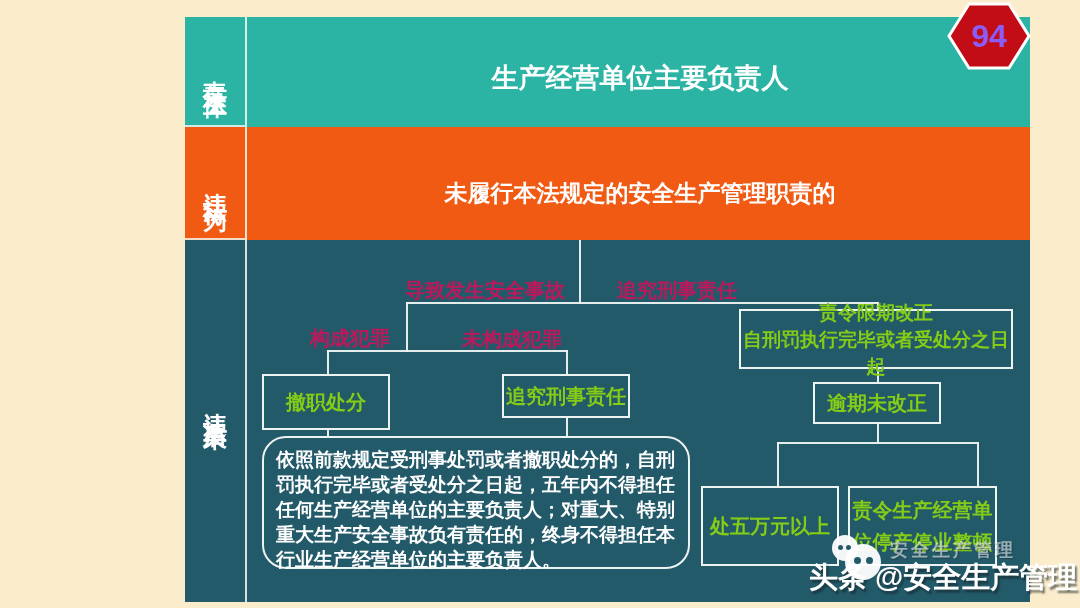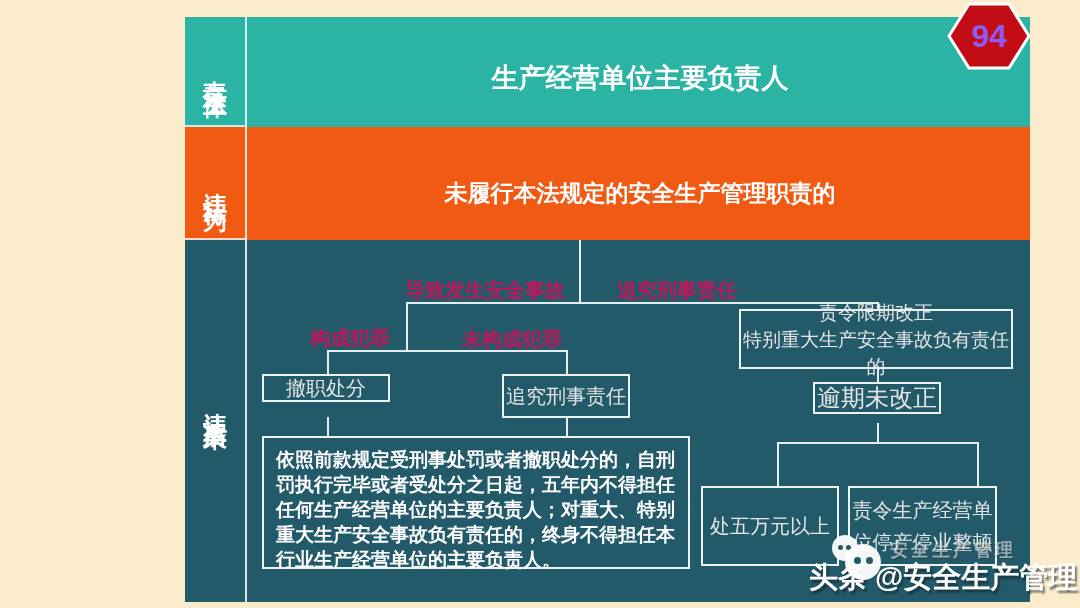--- a/index.html
+++ b/index.html
@@ -34,21 +34,21 @@
   .t1{top:60px;font-size:27px;}
   .t2{top:178px;font-size:23px;}
   
   .fline{position:absolute;background:rgba(240,246,243,0.95);}
   .blabel{
     position:absolute;color:#be185d;font-size:20px;font-weight:bold;
     text-align:center;white-space:nowrap;
   }
   .node{
     position:absolute;border:2px solid #EDF3F0;background:#235A69;
-    color:#e5e5e5;font-weight:normal;box-sizing:border-box;
+    color:#84cc16;font-weight:bold;box-sizing:border-box;
     display:flex;flex-direction:column;align-items:center;justify-content:center;
     text-align:center;
   }
   .node .ln{display:block;}
   .note{
     position:absolute;border:2px solid #EDF3F0;background:#235A69;
     color:#fff;font-weight:bold;box-sizing:border-box;
     font-size:19px;line-height:25px;padding:9px 12px;text-align:left;
   }
   
@@ -112,42 +112,42 @@
 <div class="fline" style="left:877px;top:423px;width:2px;height:20px;"></div>
 <div class="fline" style="left:777px;top:442px;width:202px;height:2px;"></div>
 <div class="fline" style="left:777px;top:442px;width:2px;height:45px;"></div>
 <div class="fline" style="left:977px;top:442px;width:2px;height:45px;"></div>
 
 <div class="blabel" style="left:404px;top:277px;width:162px;">导致发生安全事故</div>
 <div class="blabel" style="left:601px;top:277px;width:152px;">追究刑事责任</div>
 <div class="blabel" style="left:300px;top:325px;width:100px;">构成犯罪</div>
 <div class="blabel" style="left:424px;top:326px;width:112px;margin-left:32px;">未构成犯罪</div>
 
-<div class="node" style="left:262px;top:374px;width:128px;height:28px;font-size:20px;">
+<div class="node" style="left:262px;top:374px;width:128px;height:56px;font-size:20px;">
   <span class="ln">撤职处分</span>
 </div>
 <div class="node" style="left:502px;top:374px;width:128px;height:44px;font-size:20px;">
   <span class="ln">追究刑事责任</span>
 </div>
 <div class="node" style="left:739px;top:309px;width:274px;height:60px;font-size:19px;line-height:27px;">
   <span class="ln">责令限期改正</span>
-  <span class="ln">特别重大生产安全事故负有责任的</span>
+  <span class="ln">自刑罚执行完毕或者受处分之日起</span>
 </div>
-<div class="node" style="left:813px;top:382px;width:128px;height:32px;font-size:24px;align-items:center;">
+<div class="node" style="left:813px;top:382px;width:128px;height:42px;font-size:20px;align-items:center;">
   <span class="ln">逾期未改正</span>
 </div>
 <div class="node" style="left:701px;top:486px;width:138px;height:80px;font-size:20px;line-height:32px;">
   <span class="ln">处五万元以上</span>
 </div>
 <div class="node" style="left:848px;top:486px;width:149px;height:80px;font-size:20px;line-height:32px;">
   <span class="ln">责令生产经营单</span>
   <span class="ln">位停产停业整顿</span>
 </div>
 
-<div class="note" style="left:262px;top:436px;width:428px;height:133px;">依照前款规定受刑事处罚或者撤职处分的，自刑罚执行完毕或者受处分之日起，五年内不得担任任何生产经营单位的主要负责人；对重大、特别重大生产安全事故负有责任的，终身不得担任本行业生产经营单位的主要负责人。</div>
+<div class="note" style="left:262px;top:436px;width:428px;height:133px;border-radius:24px;">依照前款规定受刑事处罚或者撤职处分的，自刑罚执行完毕或者受处分之日起，五年内不得担任任何生产经营单位的主要负责人；对重大、特别重大生产安全事故负有责任的，终身不得担任本行业生产经营单位的主要负责人。</div>
 
 <div class="wm-back">安全生产管理</div>
 <div class="wm-front">头条 @安全生产管理</div>
 <div class="wm-logo">
   <div class="circle" style="left:0px;top:0px;width:26px;height:26px;"></div>
   <div class="dot" style="left:6px;top:10px;width:5px;height:5px;"></div>
   <div class="dot" style="left:14px;top:10px;width:5px;height:5px;"></div>
   <div class="circle" style="left:13px;top:9px;width:36px;height:36px;"></div>
   <div class="dot" style="left:22px;top:22px;width:7px;height:7px;"></div>
   <div class="dot" style="left:34px;top:22px;width:7px;height:7px;"></div>

